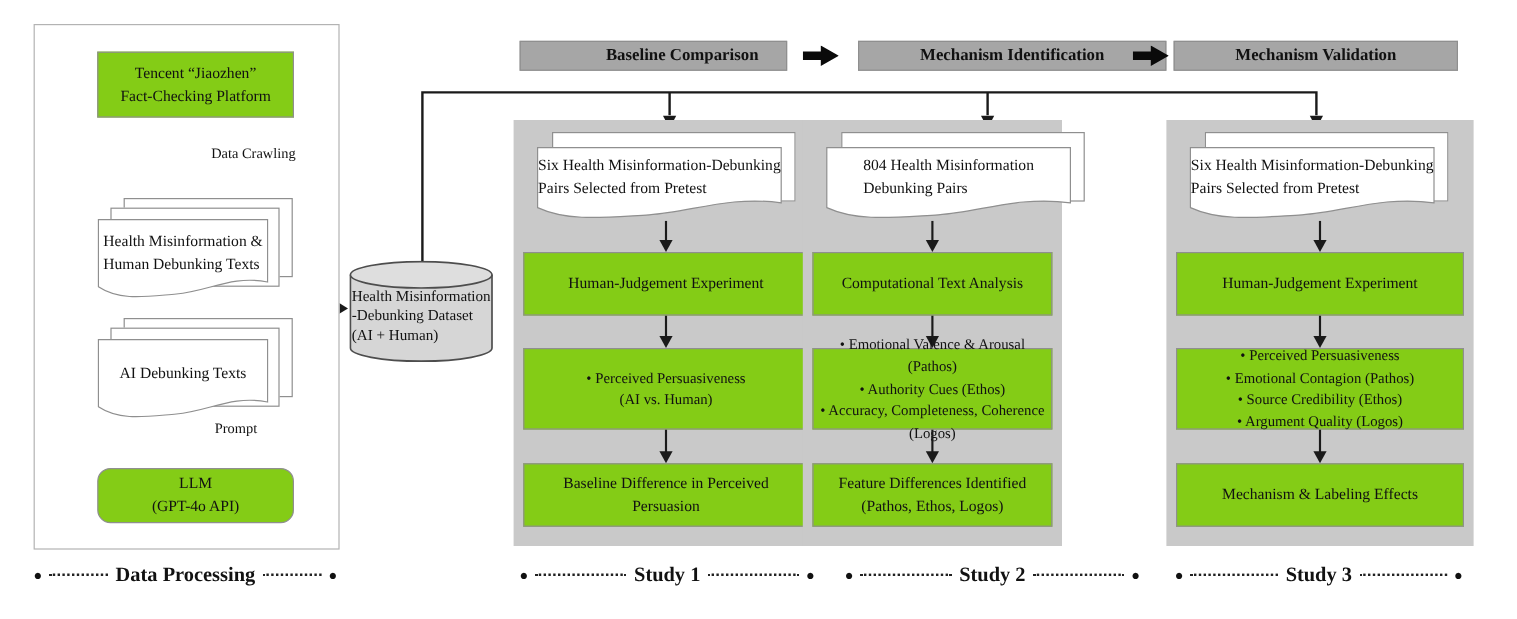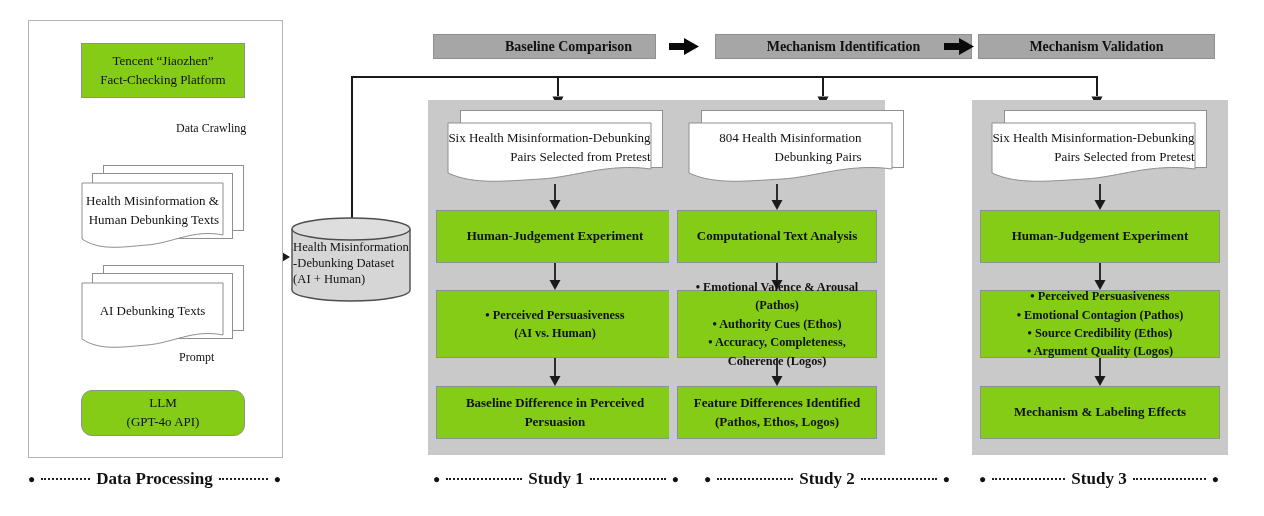--- a/index.html
+++ b/index.html
@@ -11,32 +11,32 @@
   .connectors{left:0;top:0;pointer-events:none;}
   .left-panel{left:28px;top:20px;width:253px;height:436px;border:1px solid #b3b3b3;background:#fff;}
   .wbox{
     background:#84cc16;border:1px solid #8f8f8f;
     display:flex;align-items:center;justify-content:center;text-align:center;
     white-space:pre-line;font-size:13px;line-height:1.45;padding:2px 4px;box-sizing:border-box;
   }
   .sheet{background:#fff;border:1px solid #8f8f8f;box-sizing:border-box;}
   .sheetpath{fill:#ffffff;stroke:#8f8f8f;stroke-width:1;}
   .doc-text{
-    display:flex;align-items:center;justify-content:center;text-align:right;
+    display:flex;align-items:center;justify-content:center;text-align:left;
     white-space:pre-line;font-size:13px;line-height:1.45;padding-bottom:6px;box-sizing:border-box;
   }
   .small-label{font-size:12px;white-space:nowrap;}
   .stage-bar{
     background:#a6a6a6;border:1px solid #8f8f8f;box-sizing:border-box;
     display:flex;align-items:center;justify-content:center;
     font-weight:bold;font-size:14px;height:25px;top:34px;
   }
   .panel{background:#c9c9c9;top:100px;height:355px;}
   .pdoc{left:19px;top:10px;width:216px;height:84px;}
-  .pbox{left:8px;right:8px;font-weight:bold;}
+  .pbox{left:8px;right:8px;}
   .pbox1{top:110px;height:53px;}
   .pbox2{top:190px;height:68px;font-size:12.3px;line-height:1.5;}
   .pbox3{top:286px;height:53px;}
   .varrow{left:50%;transform:translateX(-50%);}
   .cyl-text{
     left:291px;top:236px;width:120px;height:56px;
     display:flex;align-items:center;justify-content:center;text-align:left;
     white-space:pre-line;font-size:12.6px;line-height:1.25;
   }
   .cap-row{display:flex;align-items:center;height:24px;top:467px;}

